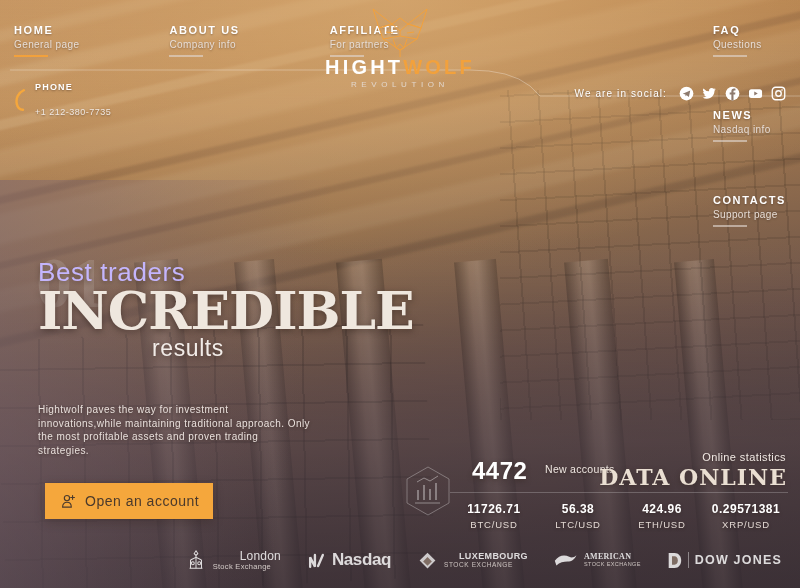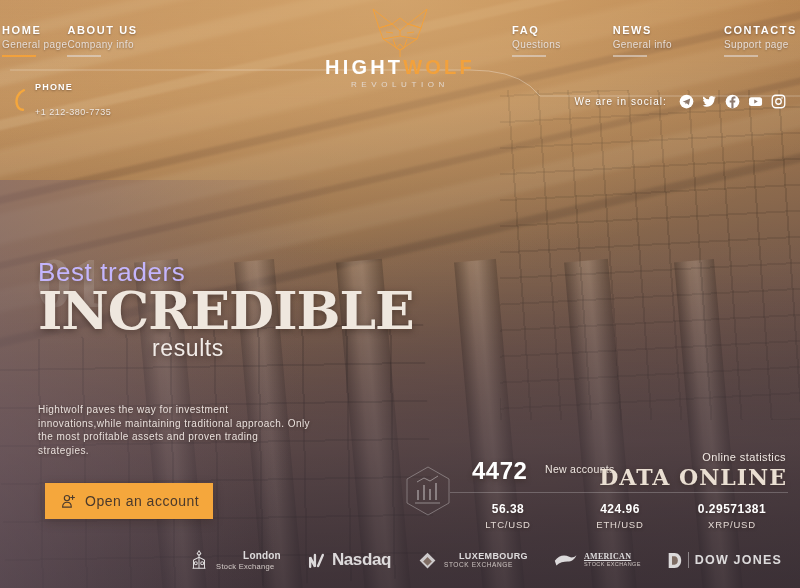--- a/index.html
+++ b/index.html
@@ -70,22 +70,22 @@
       linear-gradient(180deg, rgba(150,120,130,0) 40%, rgba(110,92,105,.35) 75%, rgba(86,72,86,.45) 100%);
   }
   .bg-left-veil {
     position:absolute; left:0; top:180px; width:330px; height:408px;
     background:linear-gradient(100deg, rgba(120,100,112,.52), rgba(120,100,112,0) 85%);
   }
 
   
   header { position:absolute; left:0; top:0; width:800px; height:118px; z-index:9; }
 
-  .nav-left { position:absolute; left:2px; top:24px; display:flex; }
-  .nav-right { position:absolute; right:3px; top:24px; display:flex; gap:52px; }
+  .nav-left { position:absolute; left:14px; top:24px; display:flex; gap:90px; }
+  .nav-right { position:absolute; right:14px; top:24px; display:flex; gap:52px;flex-direction:column; }
   .nav-item { position:relative; cursor:pointer; }
   .nav-title {
     font-size:11px; font-weight:bold; color:#ffffff;
     letter-spacing:1.6px; text-transform:uppercase; line-height:13px;
     text-shadow:0 1px 2px rgba(60,40,30,.4);
   }
   .nav-sub {
     font-size:10px; color:#e7ddd6; letter-spacing:.4px; line-height:14px;
     margin-top:1px; text-shadow:0 1px 2px rgba(60,40,30,.4);
   }
@@ -100,21 +100,21 @@
   .phone-label {
     font-size:9px; font-weight:bold; color:#ffffff; letter-spacing:1.2px;
     text-transform:uppercase; line-height:11px;
     text-shadow:0 1px 2px rgba(60,40,30,.45);
   }
   .phone-num {
     font-size:9px; color:#f0e8e2; letter-spacing:.5px; line-height:12px; margin-top:13px;
     text-shadow:0 1px 2px rgba(60,40,30,.45);
   }
 
-  .social { position:absolute; right:14px; top:86px; display:flex; align-items:center; gap:8px;margin-top:8px; }
+  .social { position:absolute; right:14px; top:86px; display:flex; align-items:center; gap:8px; }
   .social-label {
     font-size:10px; color:#fff; letter-spacing:1.1px; margin-right:4px;
     text-shadow:0 1px 2px rgba(60,40,30,.45);
   }
   .soc { width:15px; height:15px; cursor:pointer; }
 
   
   .logo { position:absolute; left:50%; top:6px; transform:translateX(-50%); text-align:center; z-index:10; }
   .logo-mark { display:block; margin:0 auto; }
   .logo-word { font-size:20px; font-weight:bold; letter-spacing:3.2px; line-height:22px; margin-top:-2px; }
@@ -204,27 +204,27 @@
     text-shadow:0 1px 3px rgba(50,35,30,.5);
   }
 
   
   .partners {
     position:absolute; left:0; right:0; bottom:8px; height:40px; z-index:9;
     display:flex; align-items:center; justify-content:flex-end;
     gap:26px; padding-right:18px; opacity:.82;
   }
   .pt { display:flex; align-items:center; gap:6px; }
-  .pt-t1 { font-size:10px; font-weight:bold; color:#fff; line-height:12px; letter-spacing:.2px;margin-left:27px; }
+  .pt-t1 { font-size:12px; font-weight:normal; color:#fff; line-height:12px; letter-spacing:.2px;margin-left:27px; }
   .pt-t2 { font-size:7.5px; color:#efe7e2; line-height:9px; letter-spacing:.3px; }
   .pt-nasdaq { font-size:17px; font-weight:bold; color:#fff; letter-spacing:-.4px; }
   .pt-lux1 { font-size:9px; font-weight:bold; color:#fff; letter-spacing:.4px; line-height:10px;padding-left:15px; }
   .pt-lux2 { font-size:6.5px; color:#e6ded9; letter-spacing:.6px; line-height:8px; }
   .pt-am1 { font-size:8px; font-weight:bold; color:#fff; letter-spacing:.3px; line-height:9px;
-            font-family:"Liberation Serif", serif;text-decoration:underline; }
+            font-family:"Liberation Serif", serif; }
   .pt-am2 { font-size:5.5px; color:#e6ded9; letter-spacing:.4px; line-height:7px; }
   .pt-dj { font-size:12.5px; font-weight:bold; color:#fff; letter-spacing:1.2px; }
   .pt-bar { width:1px; height:16px; background:rgba(255,255,255,.5); }
 </style>
 </head>
 <body>
 
 <div id="stage">
 
   <div class="bg-base"></div>
@@ -263,31 +263,36 @@
       <div class="nav-item active">
         <div class="nav-title">HOME</div>
         <div class="nav-sub">General page</div>
         <div class="nav-rule"></div>
       </div>
       <div class="nav-item">
         <div class="nav-title">ABOUT US</div>
         <div class="nav-sub">Company info</div>
         <div class="nav-rule"></div>
       </div>
+      <div class="nav-item">
+        <div class="nav-title">AFFILIATE</div>
+        <div class="nav-sub">For partners</div>
+        <div class="nav-rule"></div>
+      </div>
     </nav>
 
     <nav class="nav-right">
       <div class="nav-item">
         <div class="nav-title">FAQ</div>
         <div class="nav-sub">Questions</div>
         <div class="nav-rule"></div>
       </div>
       <div class="nav-item">
         <div class="nav-title">NEWS</div>
-        <div class="nav-sub">General info</div>
+        <div class="nav-sub">Nasdaq info</div>
         <div class="nav-rule"></div>
       </div>
       <div class="nav-item">
         <div class="nav-title">CONTACTS</div>
         <div class="nav-sub">Support page</div>
         <div class="nav-rule"></div>
       </div>
     </nav>
 
     <div class="phone-block">
@@ -387,20 +392,24 @@
 
     <div class="stats-top">
       <div class="s-count">4472</div>
       <div class="s-count-lbl">New accounts</div>
       <div class="s-online-lbl">Online statistics</div>
       <div class="s-online">DATA ONLINE</div>
     </div>
 
     <div class="tickers">
       <div class="ticker">
+        <div class="t-val">11726.71</div>
+        <div class="t-pair">BTC/USD</div>
+      </div>
+      <div class="ticker">
         <div class="t-val">56.38</div>
         <div class="t-pair">LTC/USD</div>
       </div>
       <div class="ticker">
         <div class="t-val">424.96</div>
         <div class="t-pair">ETH/USD</div>
       </div>
       <div class="ticker">
         <div class="t-val">0.29571381</div>
         <div class="t-pair">XRP/USD</div>

